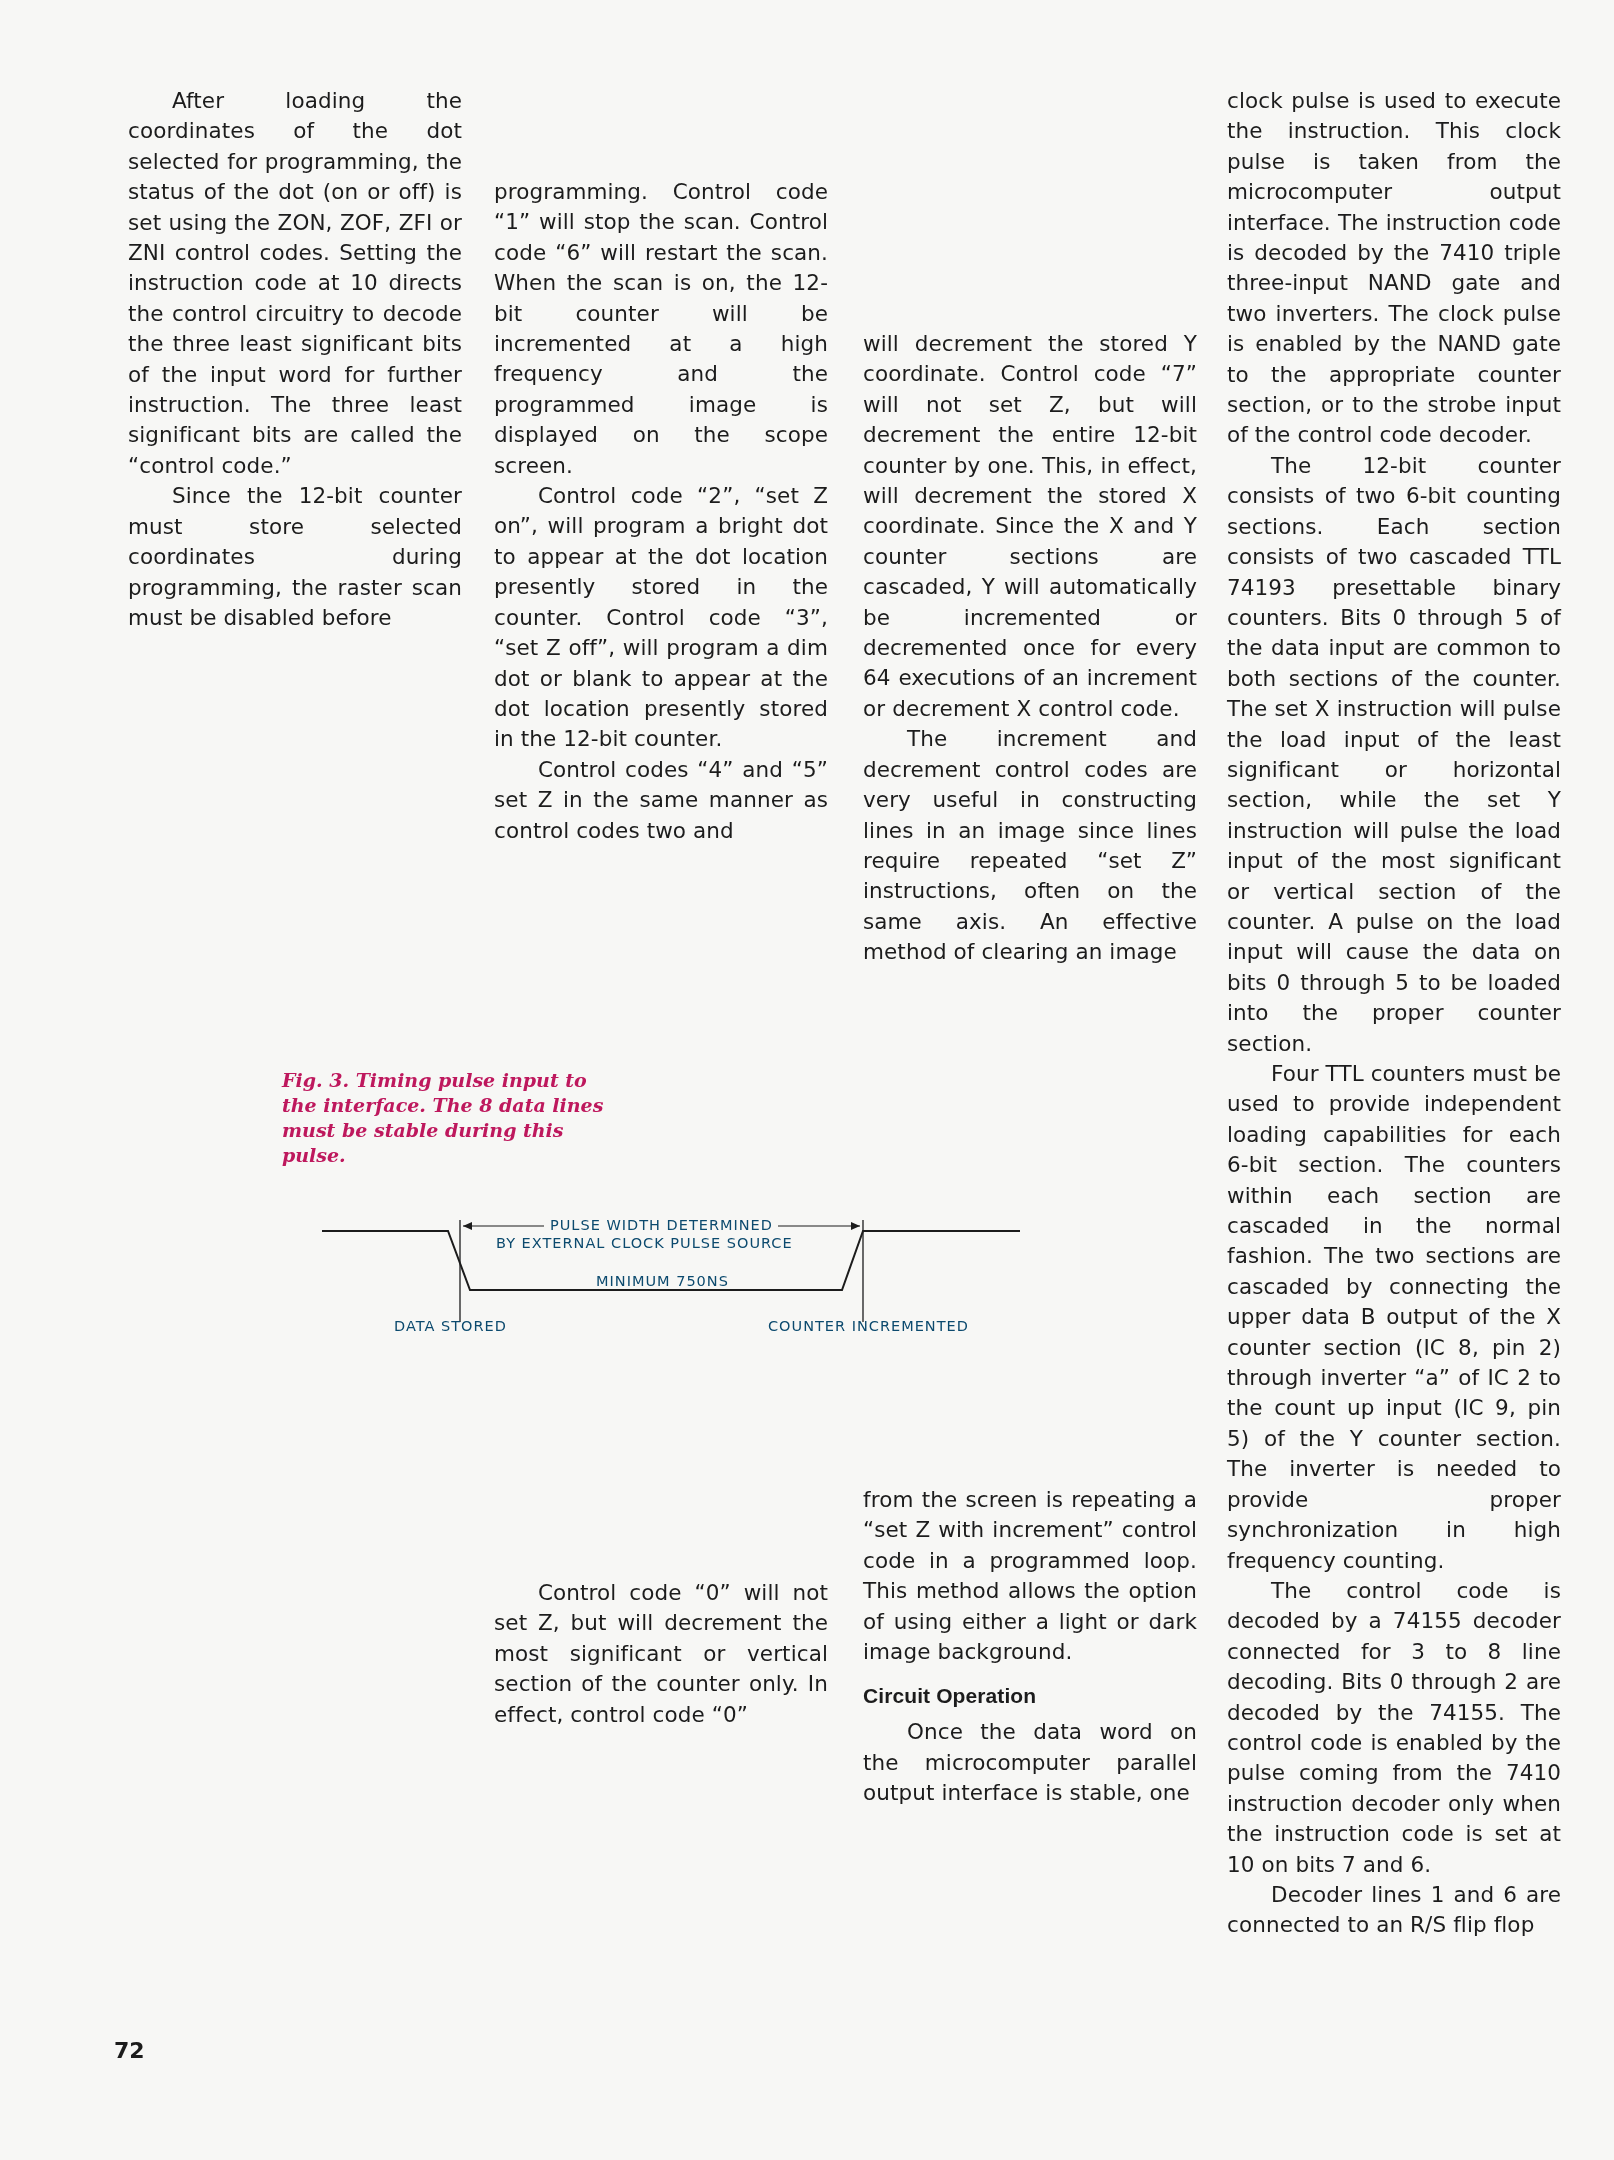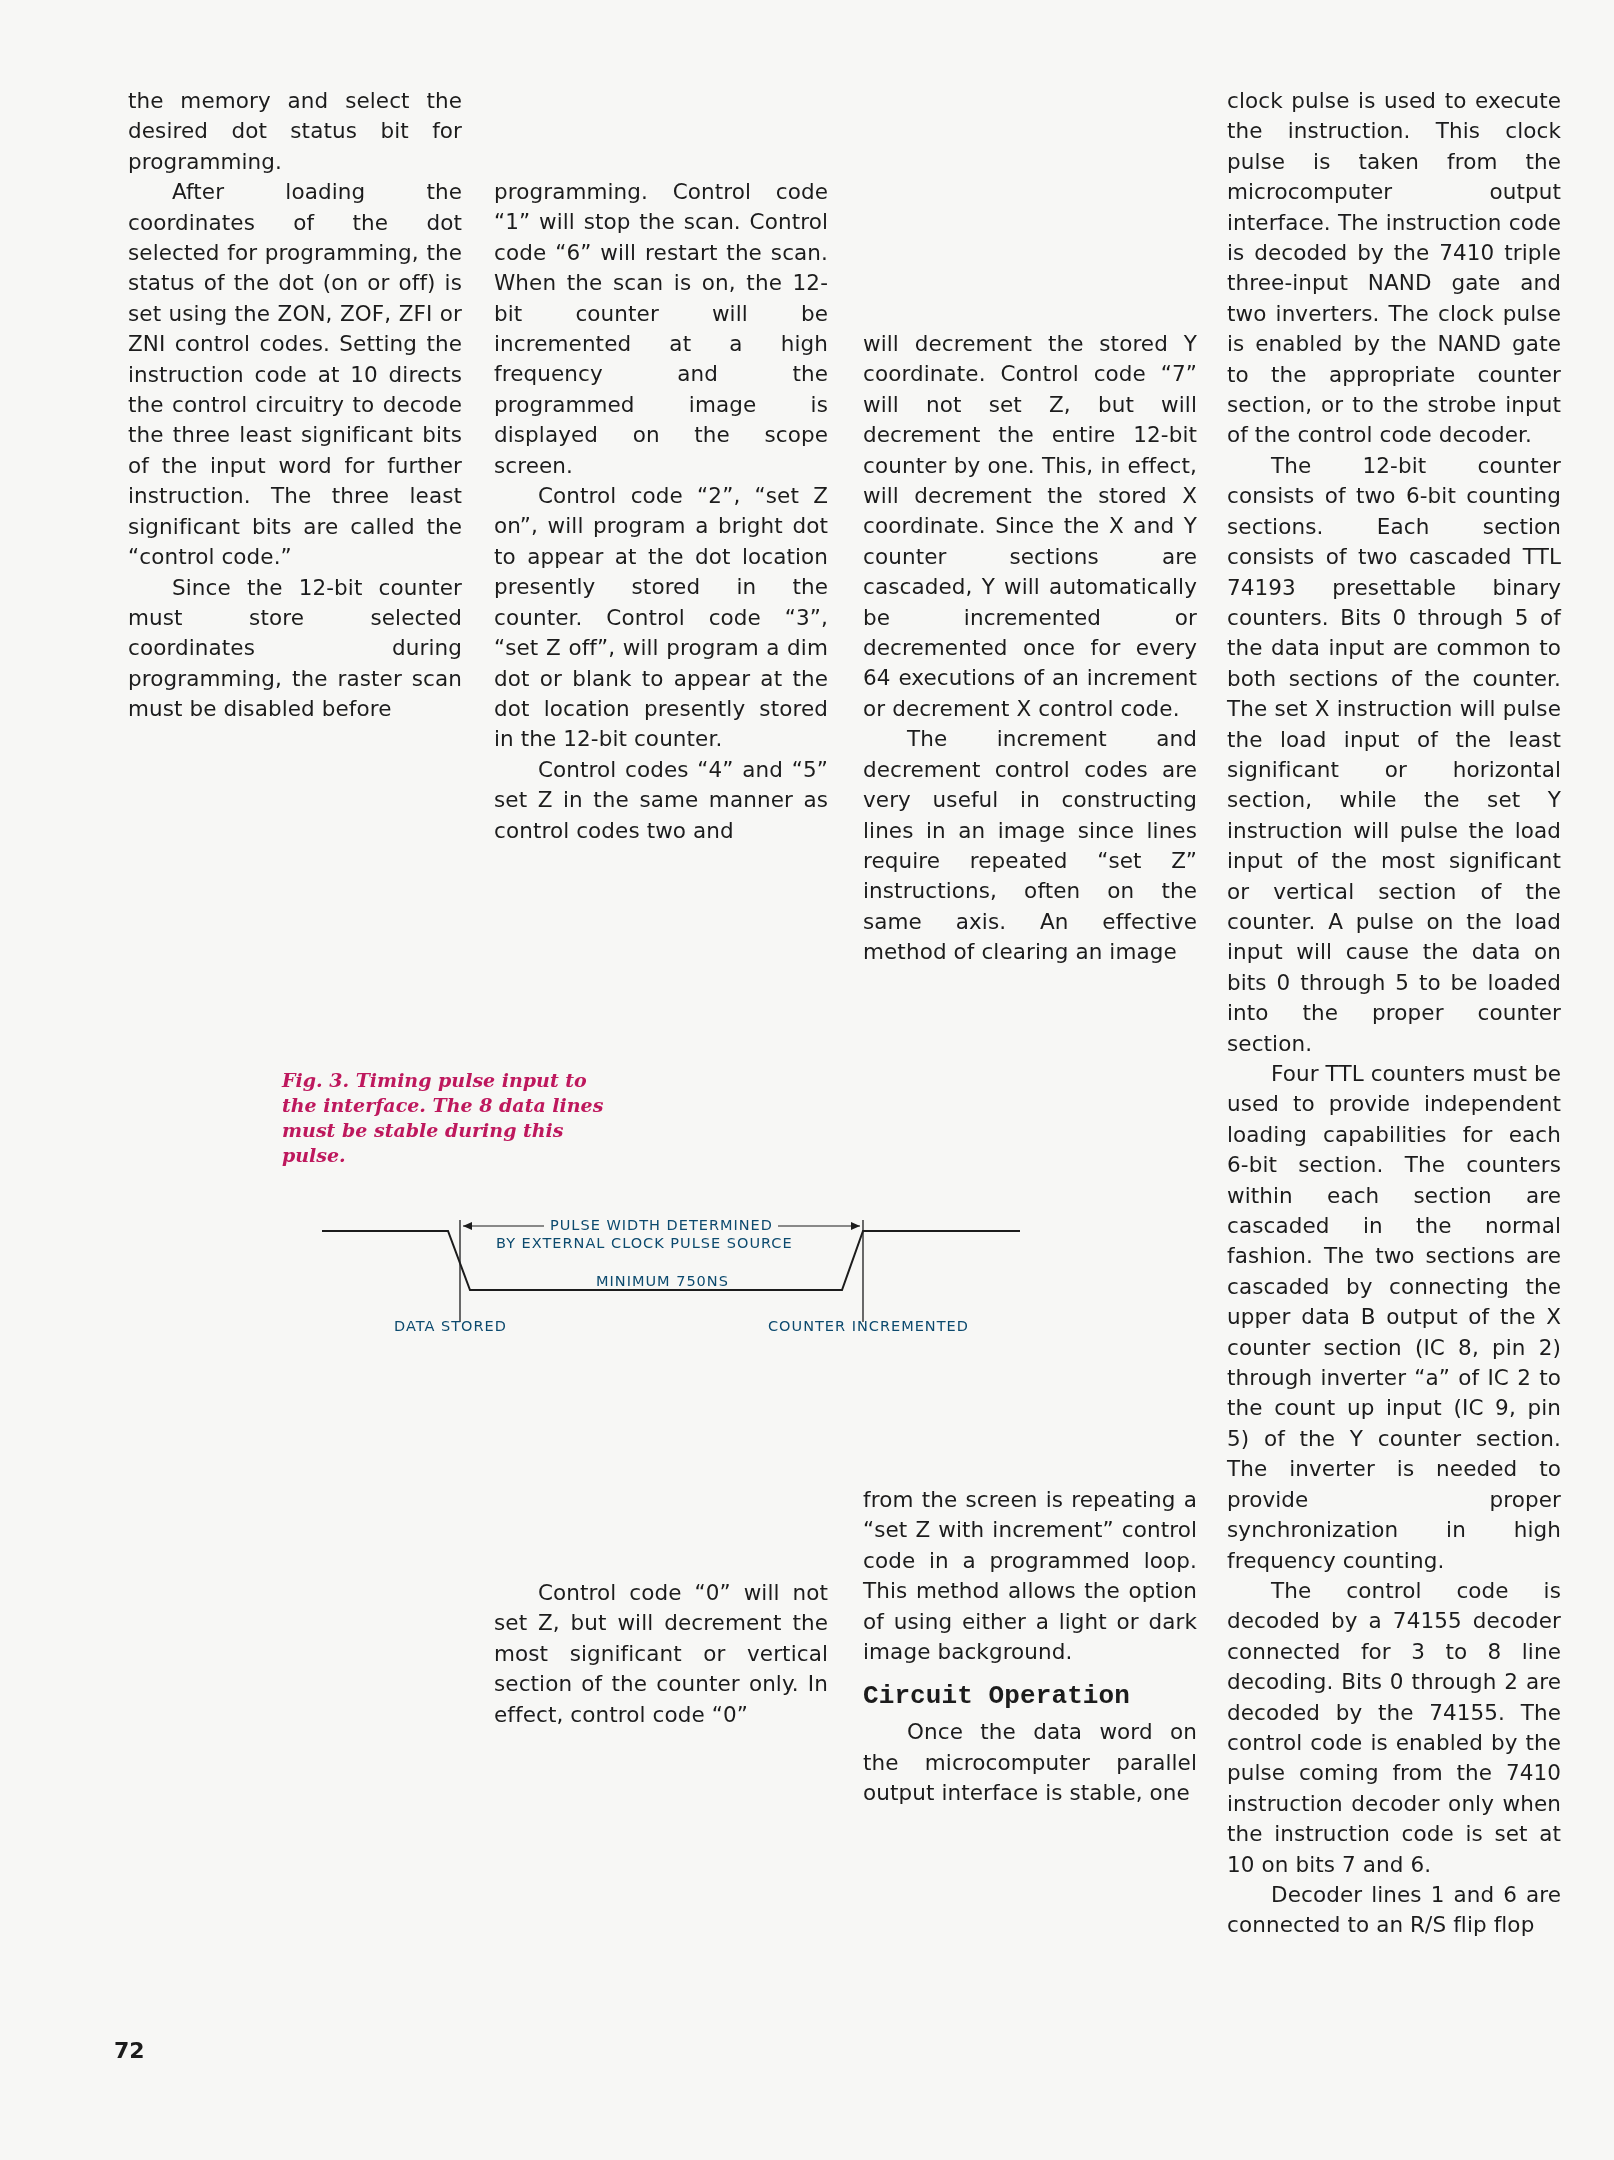--- a/index.html
+++ b/index.html
@@ -10,43 +10,42 @@
   }
   .col {
     position:absolute; width:334px;
     font-size:21.5px; line-height:30.4px;
     text-align:justify; letter-spacing:0.1px;
   }
   .col p { margin:0; text-indent:0; }
   .col p.ind { text-indent:44px; }
   .col p.noind { text-indent:0; }
   .heading {
-    font-family:Liberation Mono, monospace; font-weight:bold;
-    font-size:26px; margin:14px 0 6px 0; line-height:30px;
+    font-family:Liberation Sans, sans-serif; font-weight:bold;
+    font-size:21px; margin:14px 0 6px 0; line-height:30px;
   }
   .caption {
     position:absolute; left:282px; top:1068px; width:330px;
     font-family:"DejaVu Serif", serif; font-style:italic; font-weight:bold;
     font-size:19px; line-height:25px; color:#be185d;
   }
   .diagram { position:absolute; left:300px; top:1190px; width:760px; height:160px; }
   .diag-label {
     position:absolute; font-family:"DejaVu Sans", sans-serif;
     font-size:14.5px; letter-spacing:1px; color:#0c4a6e; white-space:nowrap;
   }
   .pagenum {
     position:absolute; left:114px; top:2038px;
     font-family:"DejaVu Sans", sans-serif; font-weight:bold; font-size:22px;
   }
 </style>
 </head>
 <body>
 
 <div class="col" style="left:128px; top:86px;">
-  <p class="noind">the memory and select the desired dot status bit for programming.</p>
   <p class="ind">After loading the coordinates of the dot selected for programming, the status of the dot (on or off) is set using the ZON, ZOF, ZFI or ZNI control codes. Setting the instruction code at 10 directs the control circuitry to decode the three least significant bits of the input word for further instruction. The three least significant bits are called the “control code.”</p>
   <p class="ind">Since the 12-bit counter must store selected coordinates during programming, the raster scan must be disabled before</p>
 </div>
 
 <div class="col" style="left:494px; top:177px;">
   <p class="noind">programming. Control code “1” will stop the scan. Control code “6” will restart the scan. When the scan is on, the 12-bit counter will be incremented at a high frequency and the programmed image is displayed on the scope screen.</p>
   <p class="ind">Control code “2”, “set Z on”, will program a bright dot to appear at the dot location presently stored in the counter. Control code “3”, “set Z off”, will program a dim dot or blank to appear at the dot location presently stored in the 12-bit counter.</p>
   <p class="ind">Control codes “4” and “5” set Z in the same manner as control codes two and</p>
 </div>
 

